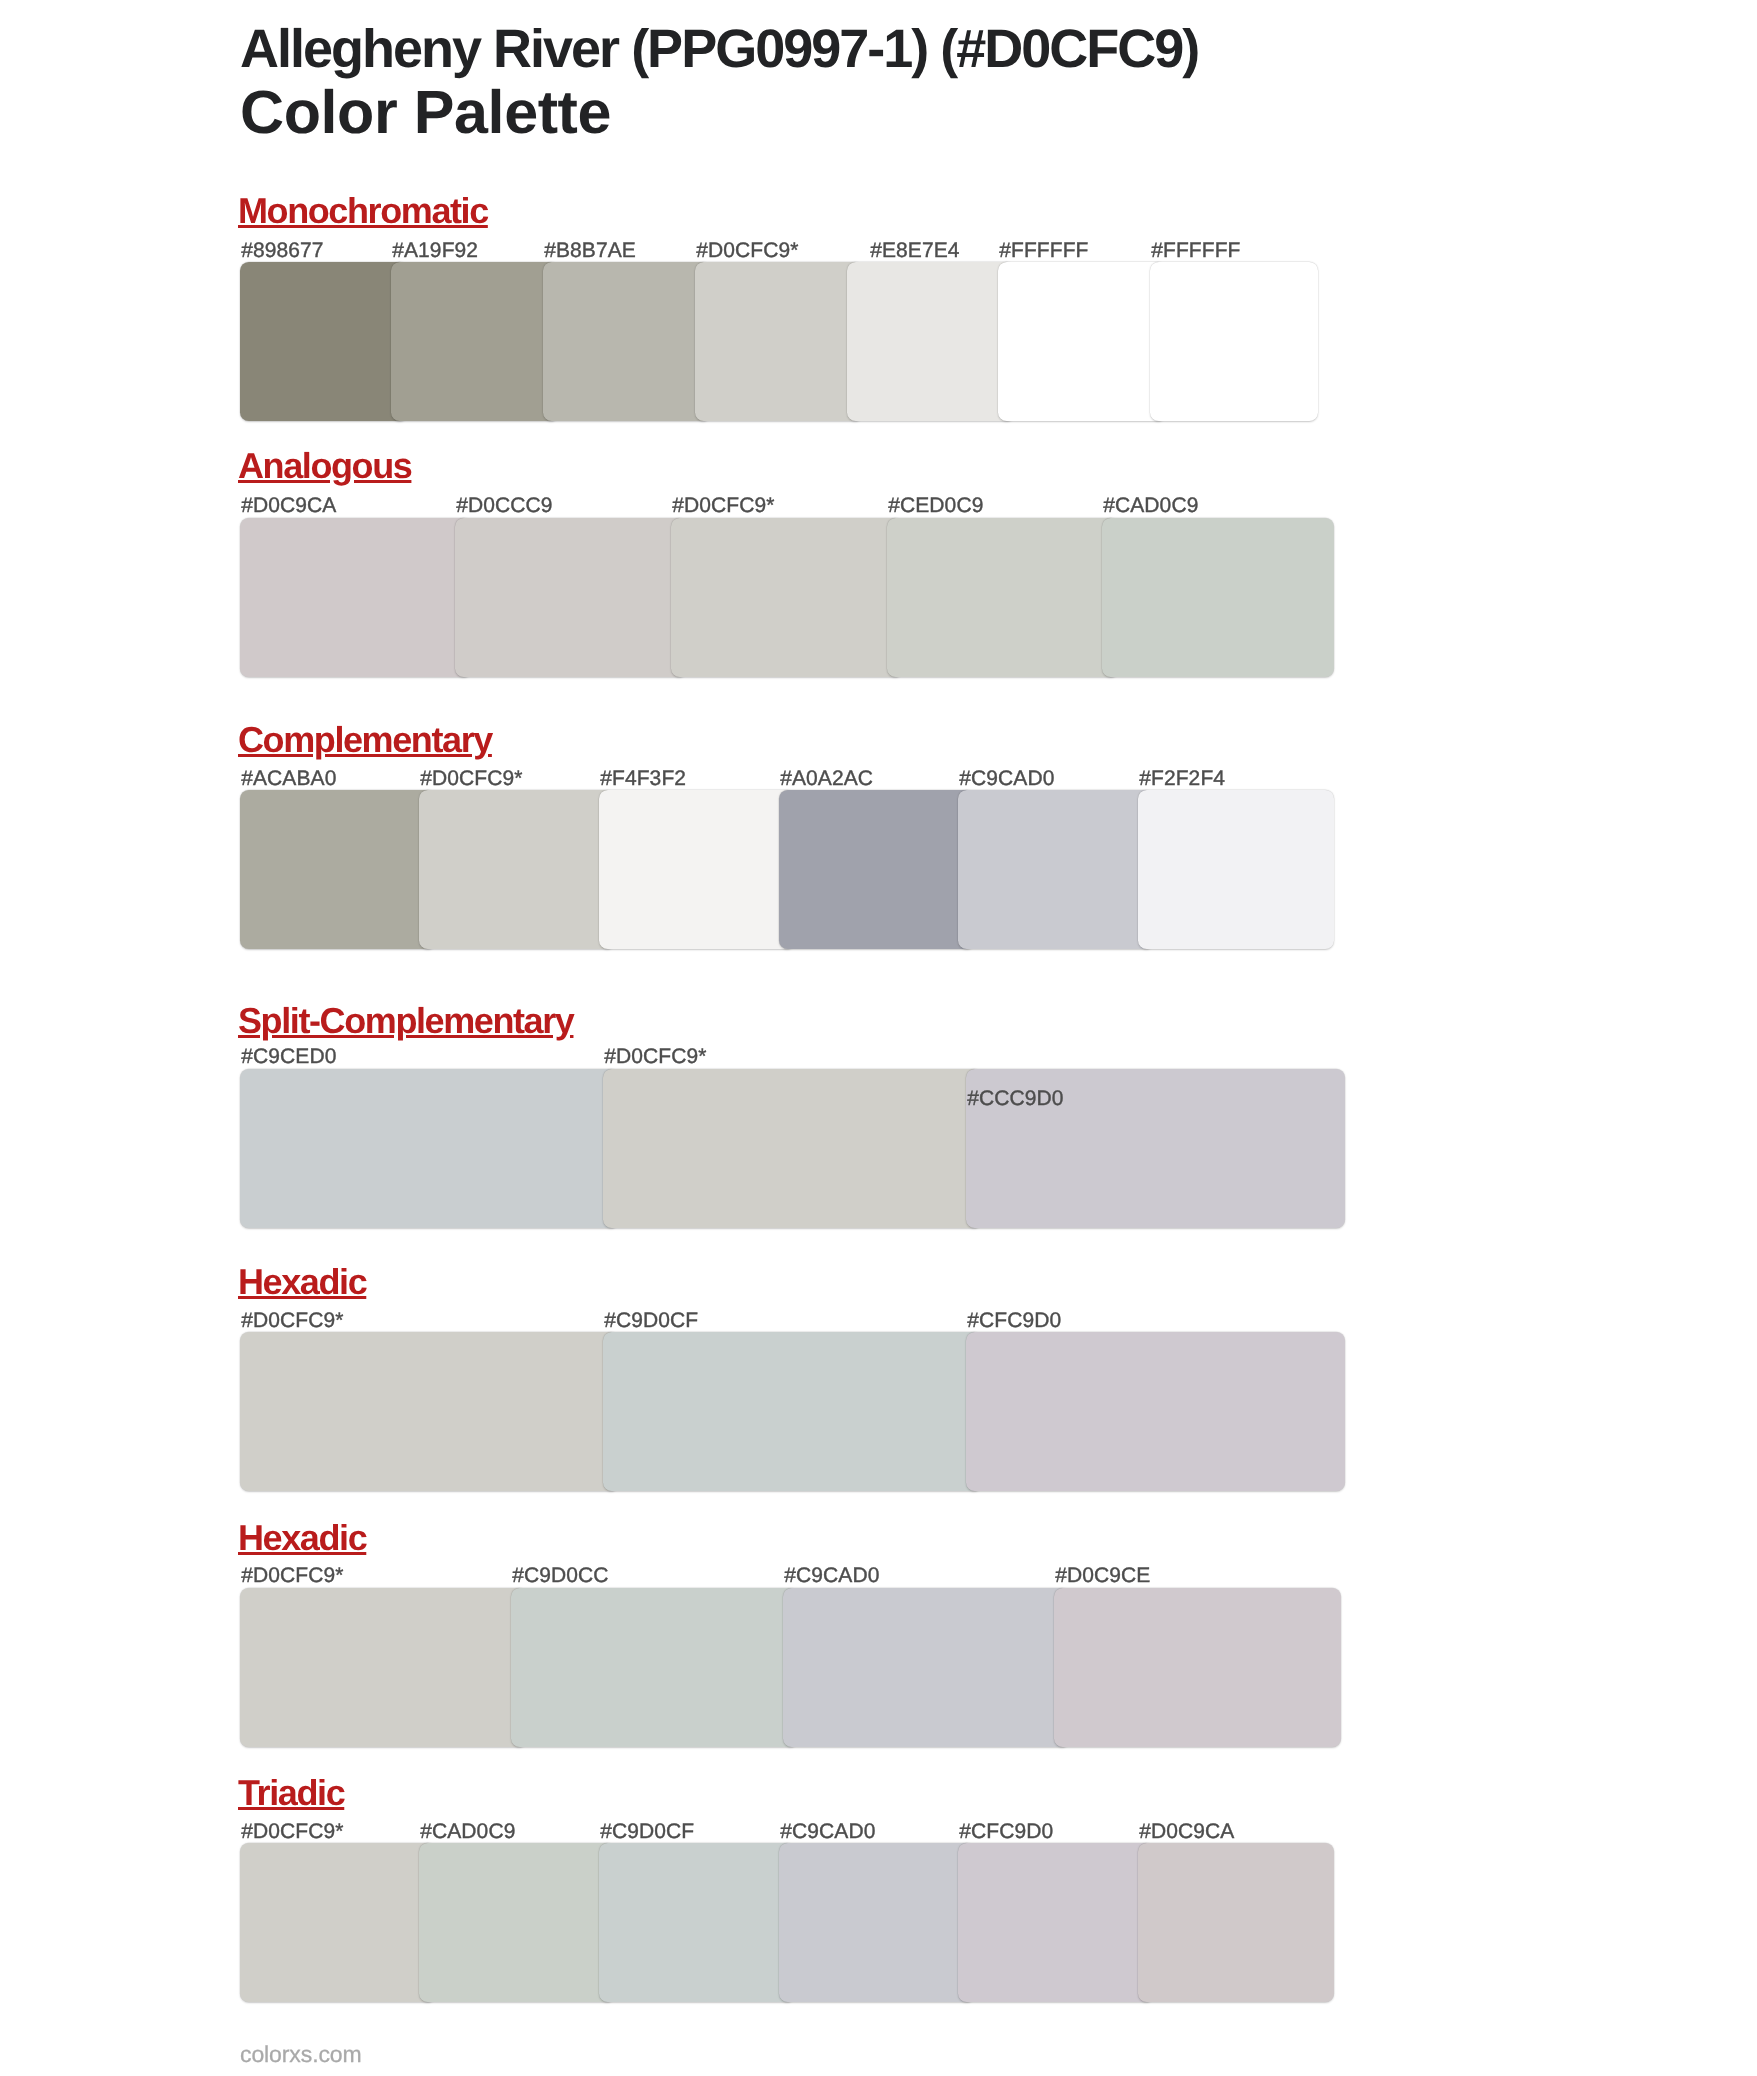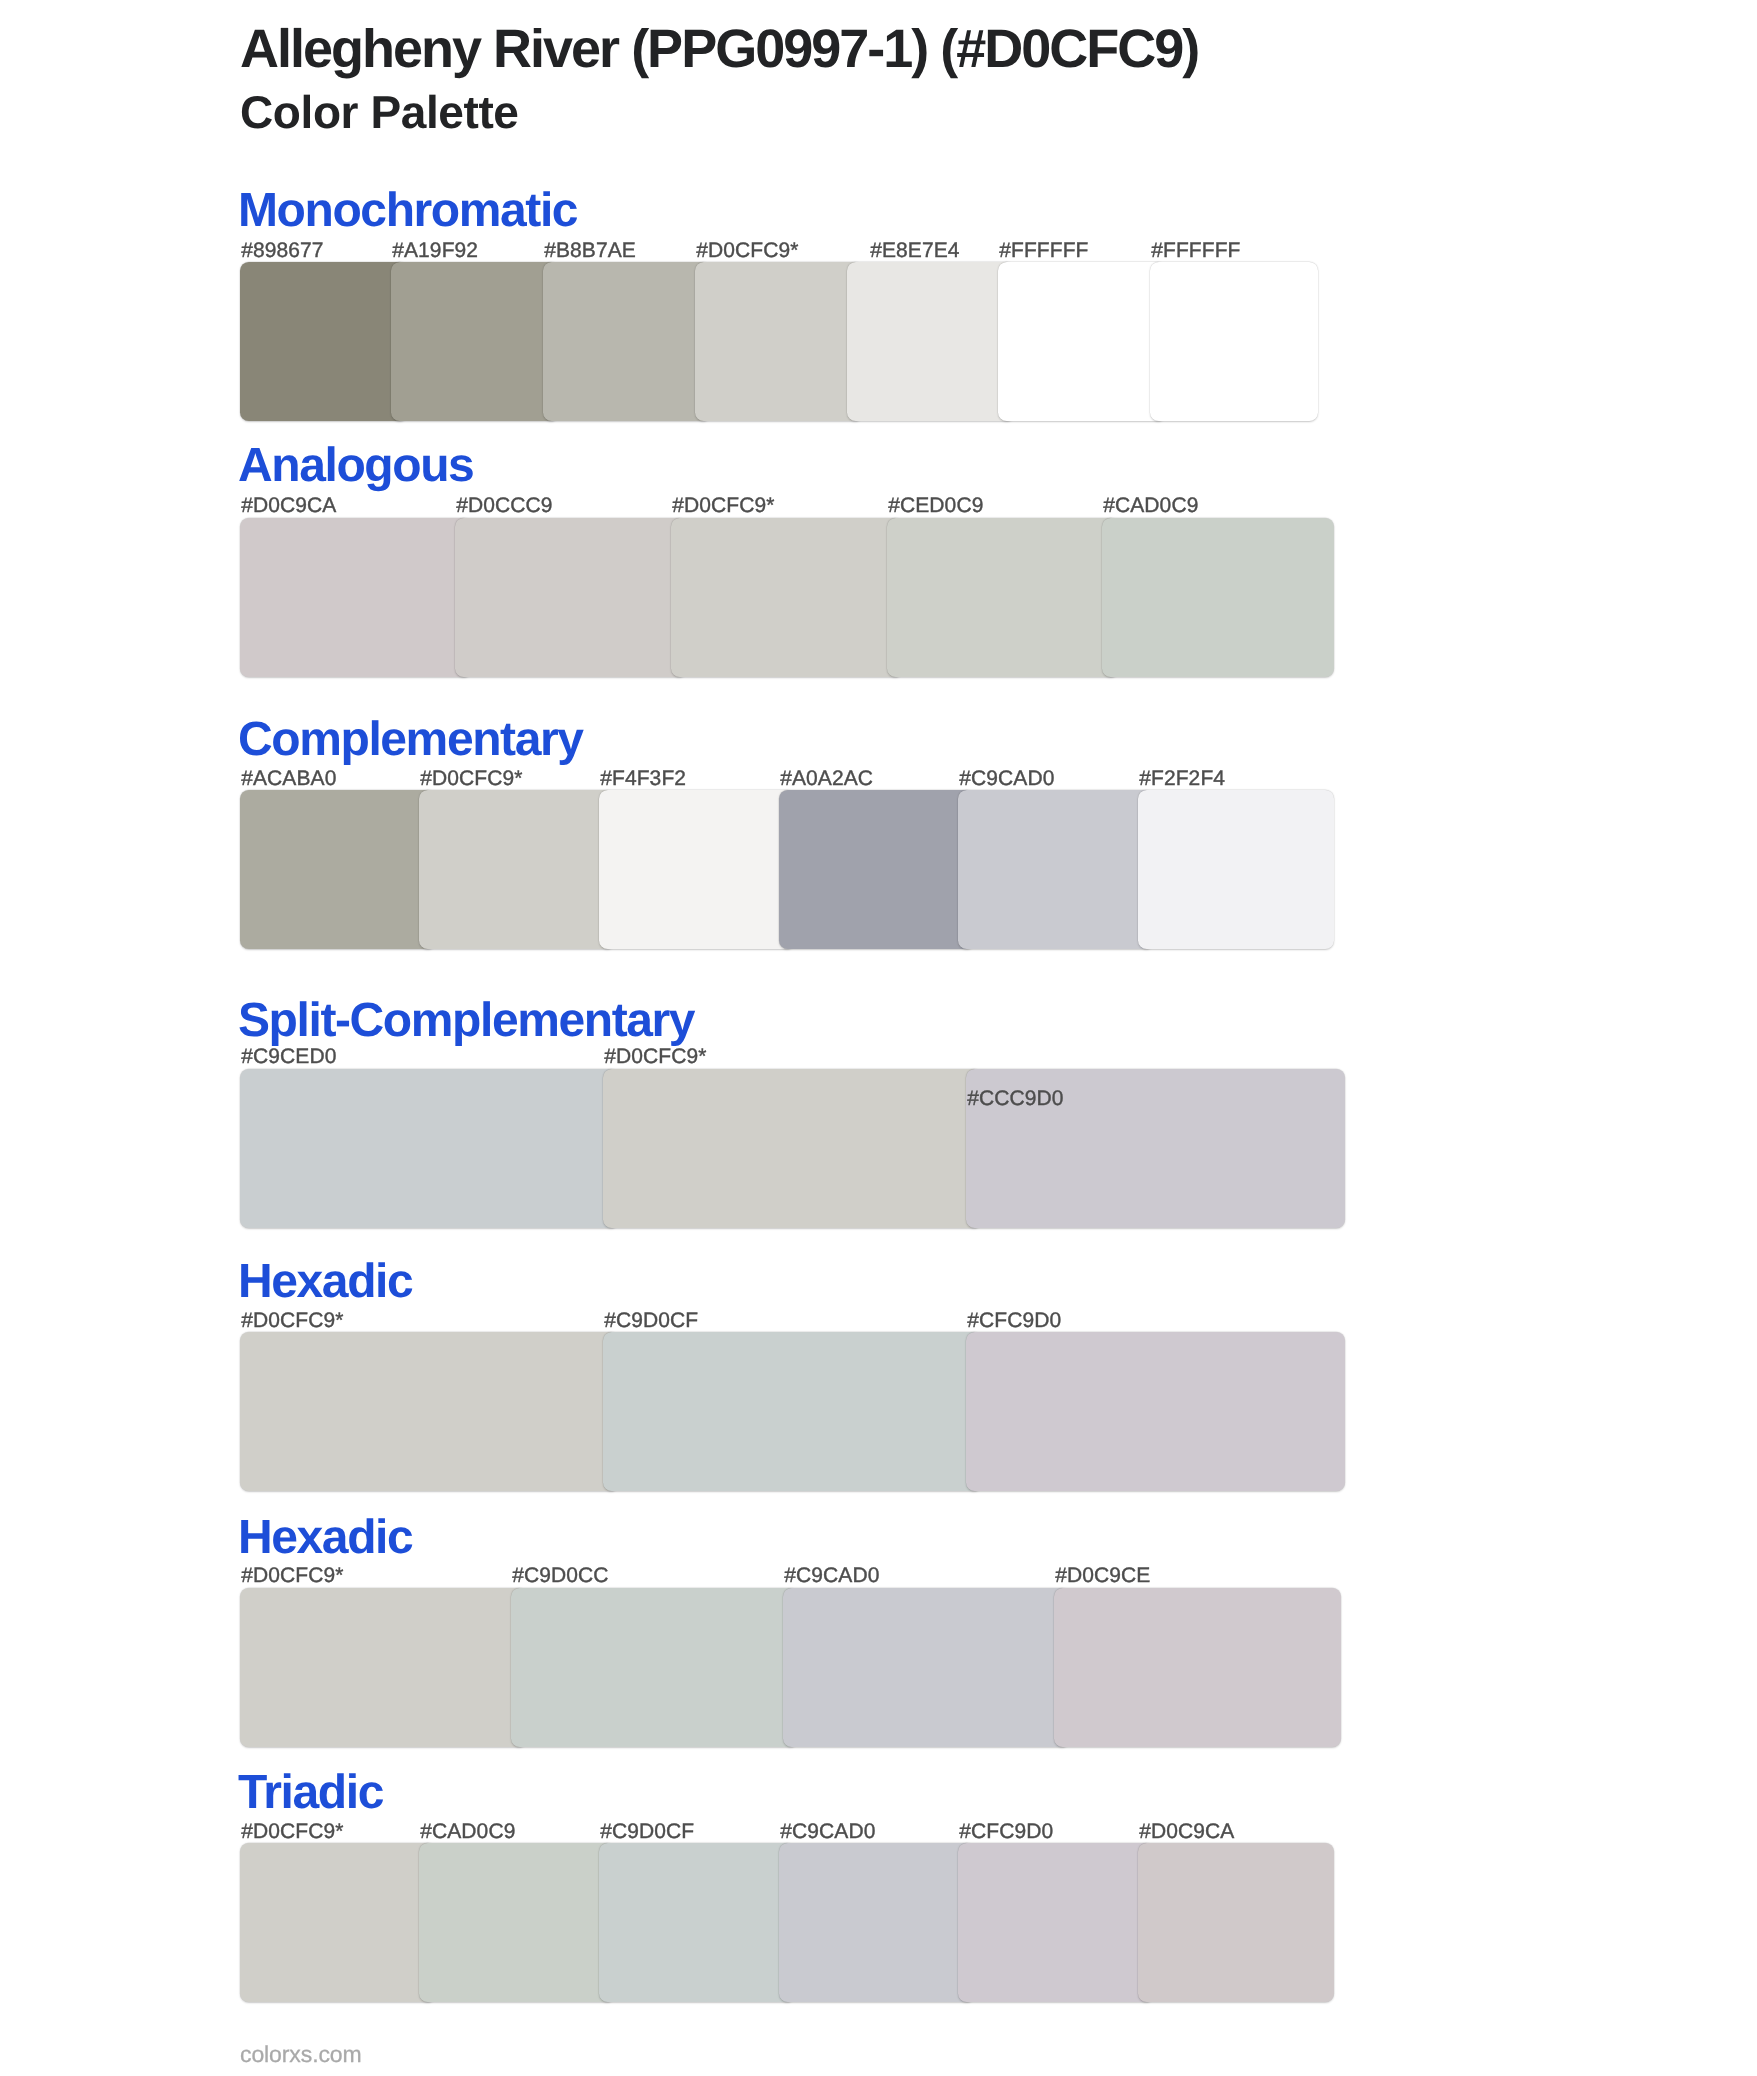--- a/index.html
+++ b/index.html
@@ -19,27 +19,27 @@
     transform: translateZ(0);
     margin: 0;
   }
   .title {
     position:absolute; left:240px; top:22px;
     font-size:54px; line-height:54px; font-weight:700; color:#222325;
     letter-spacing:-2px; white-space:nowrap;
   }
   .subtitle {
     position:absolute; left:240px; top:89px;
-    font-size:46px; line-height:46px; font-weight:700; color:#222325;
+    font-size:61px; line-height:46px; font-weight:700; color:#222325;
     letter-spacing:-0.4px; white-space:nowrap;
   }
   .sec-title {
     position:absolute; left:238px;
-    font-size:48px; line-height:42px; font-weight:700; color:#1d4ed8;
-    letter-spacing:-1.4px; white-space:nowrap;
+    font-size:36px; line-height:42px; font-weight:700; color:#b91c1c;
+    letter-spacing:-1.4px; white-space:nowrap;text-decoration:underline;
   }
   .swatch-label {
     position:absolute; margin-left:1.2px; z-index:50;
     font-size:21px; line-height:21px; font-weight:400; color:#4d4d4d;
     -webkit-text-stroke:0.4px #4d4d4d;
     letter-spacing:0.1px; white-space:nowrap;
   }
   .swatch {
     position:absolute;
     border-radius:8.8px;

